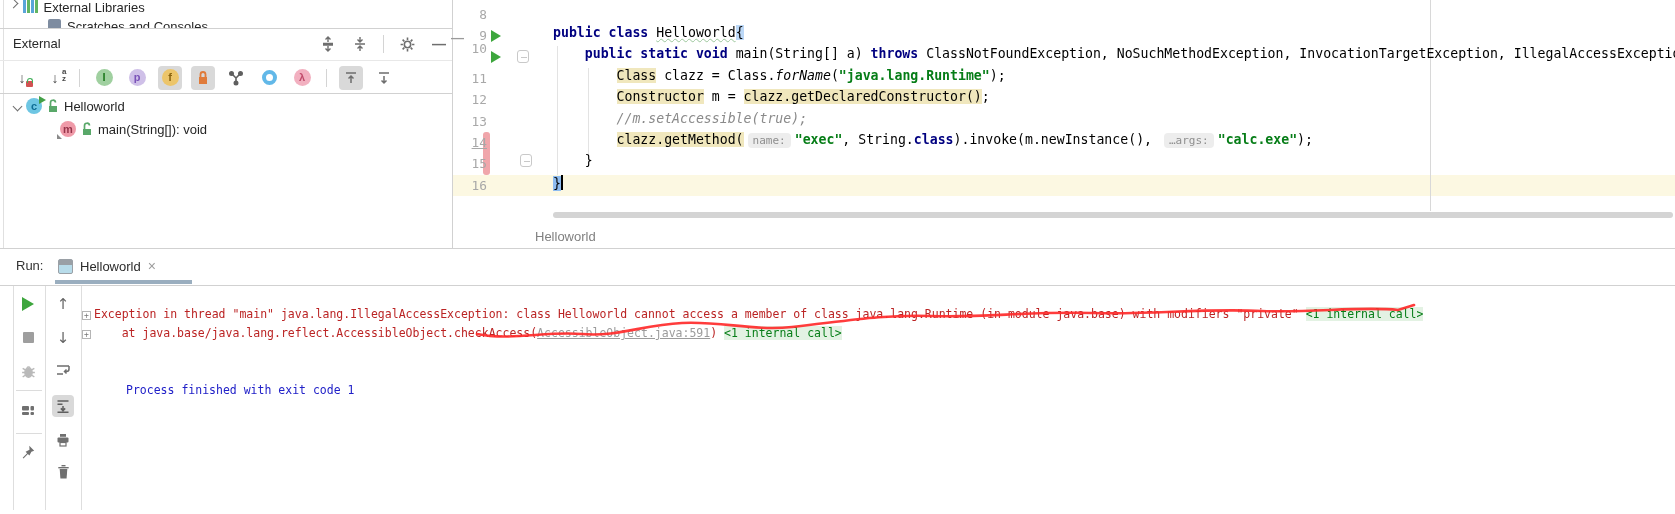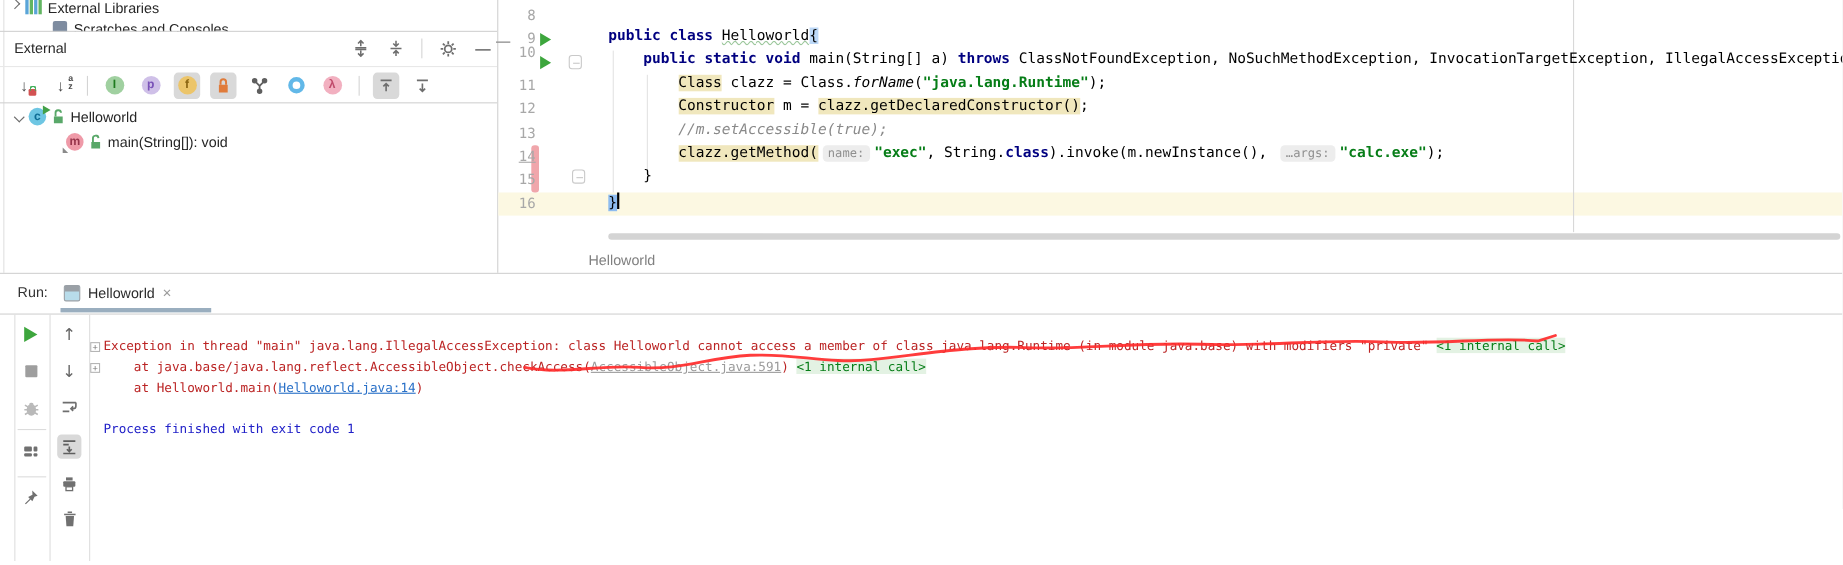--- a/index.html
+++ b/index.html
@@ -367,21 +367,20 @@
       </svg>
   </div>
 
 
   <div class="fold" style="top:311px;">+</div>
   <div class="con" style="top:307px;"><span class="c-red">Exception in thread "main" java.lang.IllegalAccessException: class Helloworld cannot access a member of class java.lang.Runtime (in module java.base) with modifiers "private" </span><span class="badge">&lt;1 internal call&gt;</span></div>
 
   <div class="fold" style="top:330px;">+</div>
   <div class="con" style="top:326px;"><span class="c-red">    at java.base/java.lang.reflect.AccessibleObject.checkAccess(</span><span class="c-linkgray">AccessibleObject.java:591</span><span class="c-red">) </span><span class="badge">&lt;1 internal call&gt;</span></div>
 
-  <div class="con" style="top:345px;"><span class="c-red">    at Helloworld.main(</span><span class="c-link">Helloworld.java:14</span><span class="c-red">)</span></div>
-
-  <div class="con c-blue" style="top:383px;">Process finished with exit code 1</div>
+
+  <div class="con c-blue" style="top:383px;margin-left:32px;">Process finished with exit code 1</div>
 
   <svg class="annot" width="1675" height="514" viewBox="0 0 1675 514">
     <path d="M477 334 C510 341 546 331 582 334 C618 337 642 325 682 323 C722 321 752 331 792 327 C840 322 882 314 932 316 C982 318 1032 311 1092 313 C1152 315 1202 308 1262 311 C1312 313 1362 306 1398 310 L1414 305" fill="none" stroke="#ff2b2b" stroke-width="2.6" stroke-linecap="round" opacity="0.92"></path>
   </svg>
 
 </div>
 
 </body></html>

